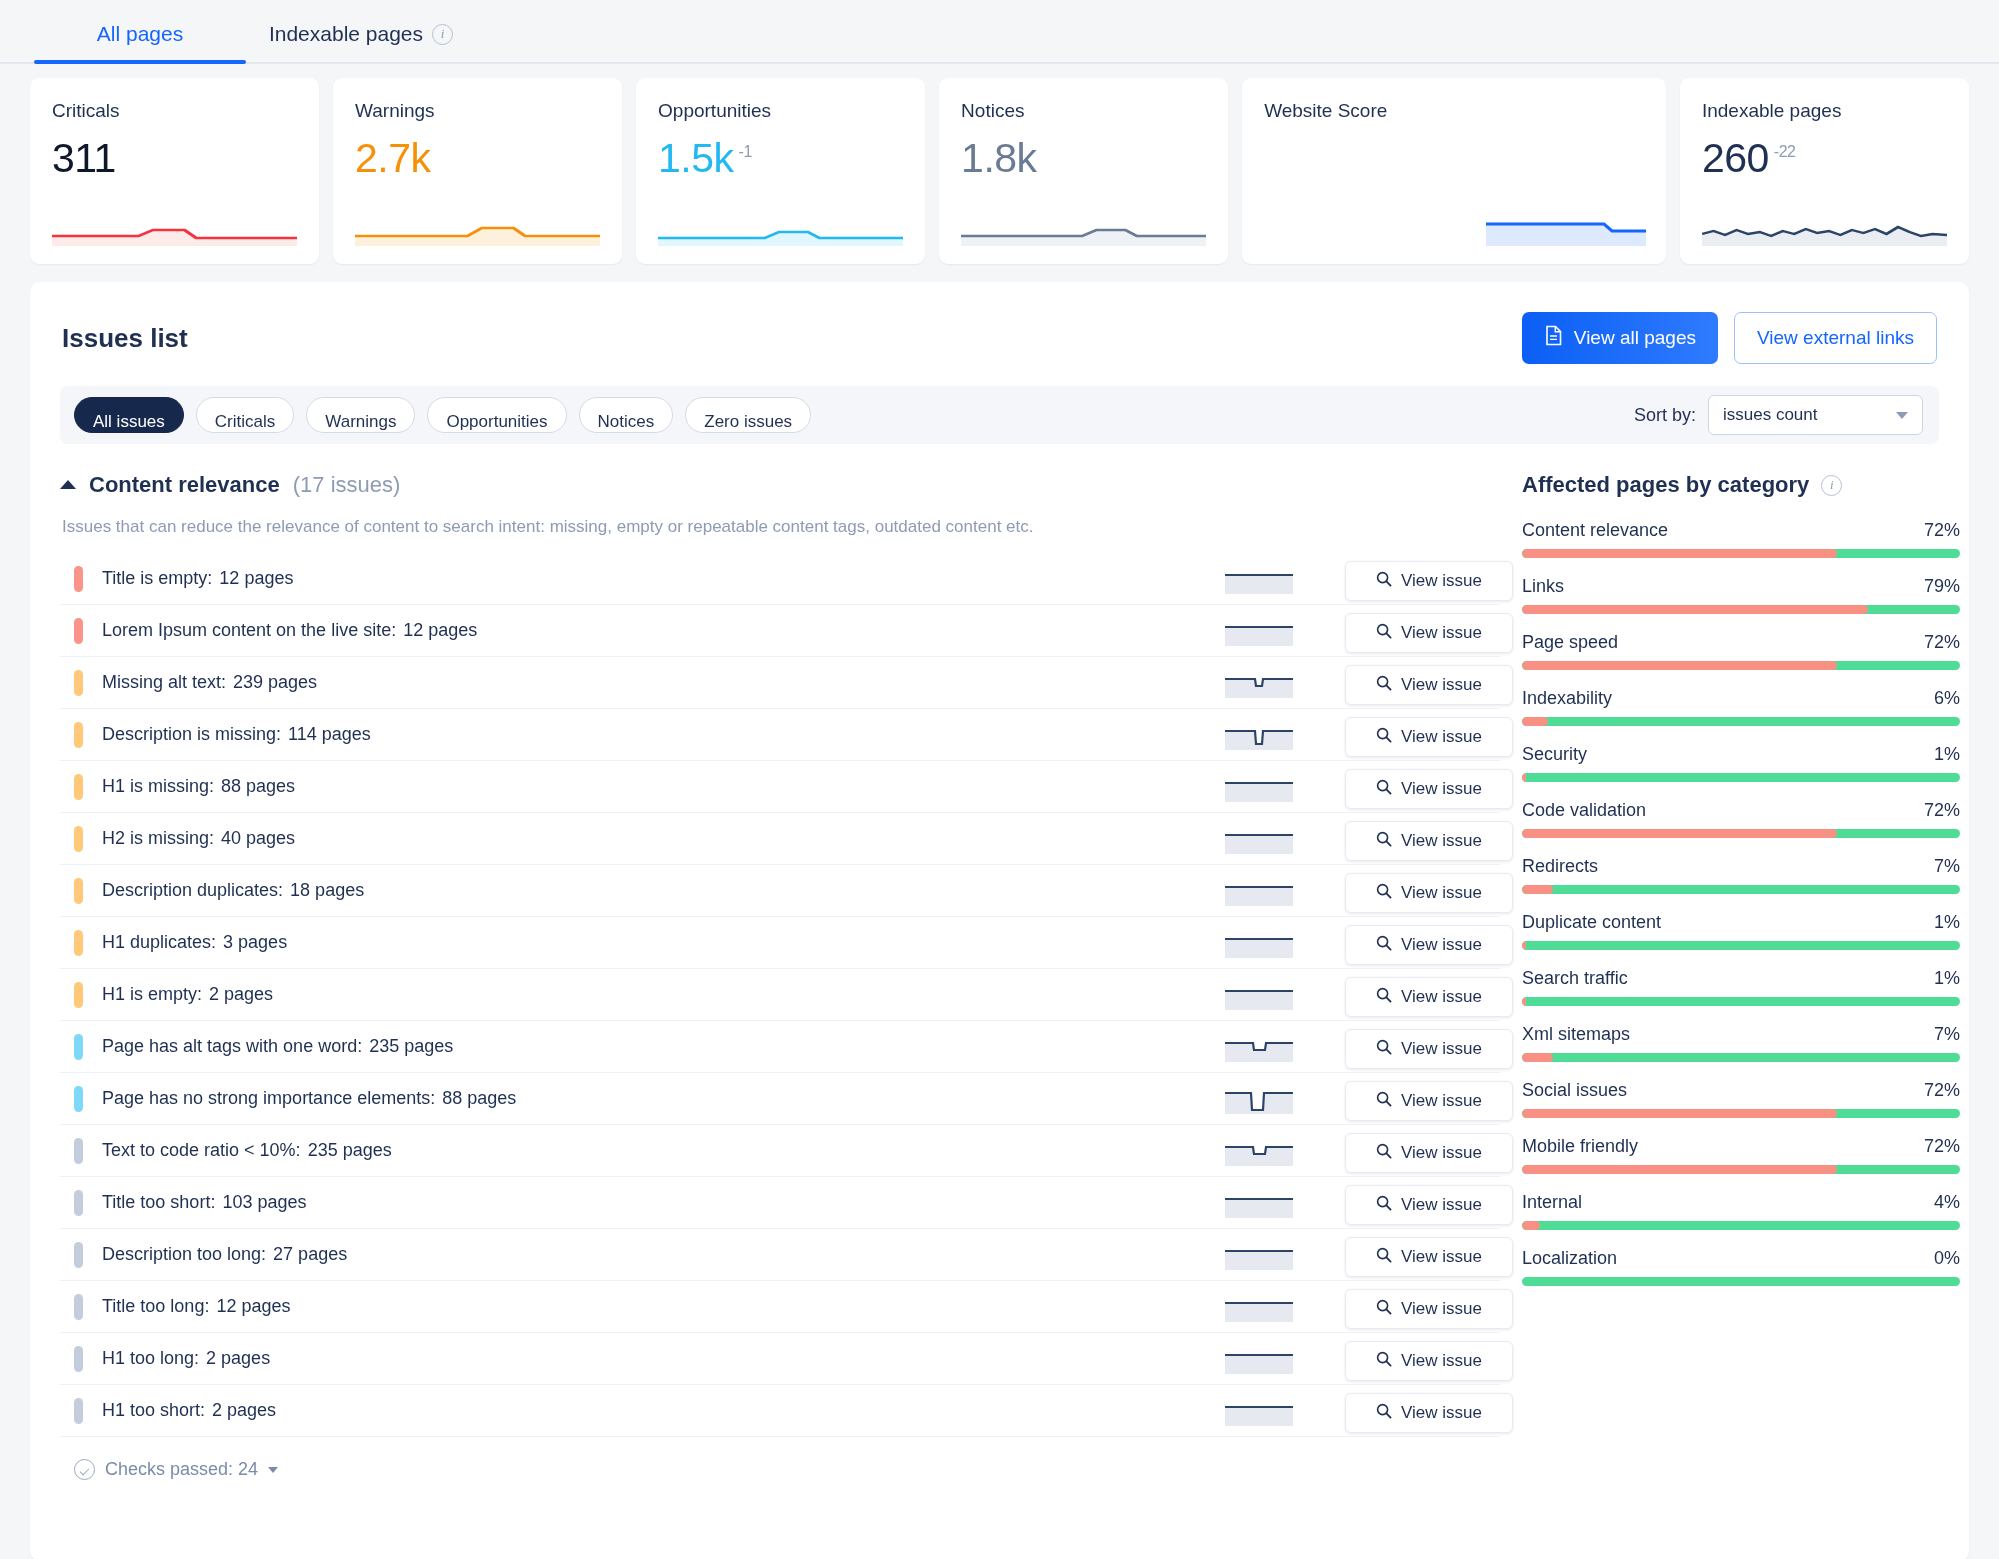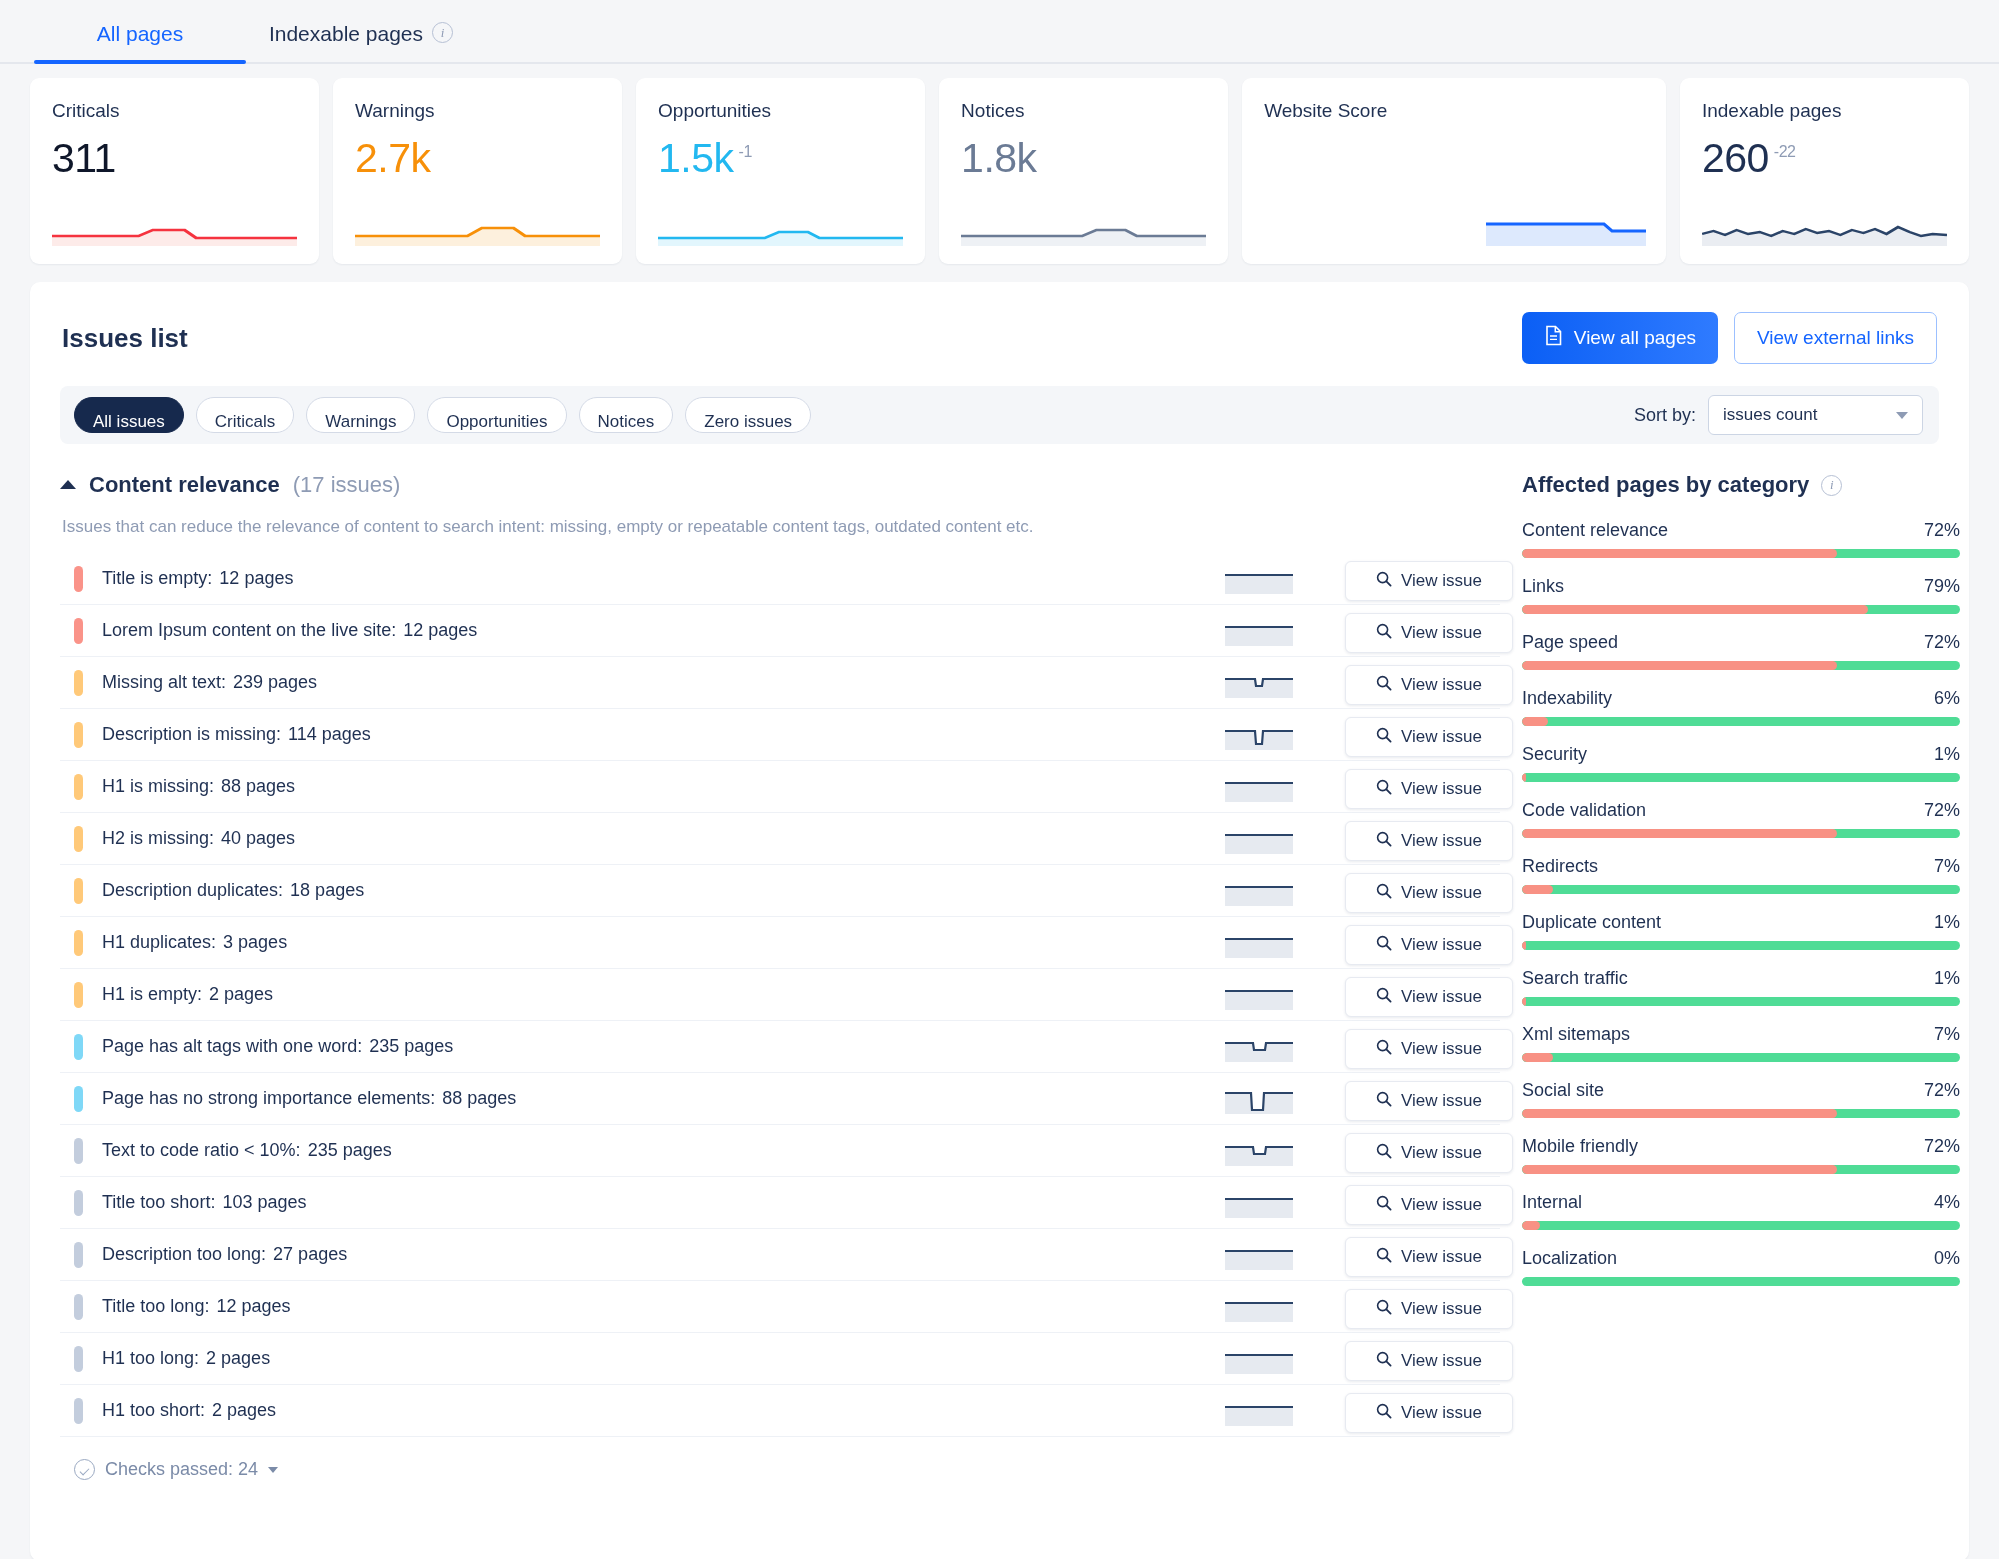--- a/index.html
+++ b/index.html
@@ -23,20 +23,21 @@
     position: relative;
   }
   .tab {
     font-size: 21px;
     padding: 0 0 16px 0;
     margin-right: 0;
     color: #1f3052;
     cursor: pointer;
     position: relative;
     display: flex;
+    align-items: center;
     gap: 9px;
   }
   .tab-0 { width: 212px; justify-content: center; color: #1565ff; }
   .tab-1 { width: 230px; justify-content: center; }
   .tab.active::after {
     content: "";
     position: absolute;
     left: 0; right: 0; bottom: -2px;
     height: 4px;
     background: #1565ff;
@@ -775,21 +776,21 @@
               <div class="cat-top">
                 <span class="cat-name">Xml sitemaps</span>
                 <span class="cat-pct">7%</span>
               </div>
               <div class="cat-bar" style="background:#4fdc96">
                 <span class="cat-bar-fill" style="width:7%;background:#f89184"></span>
               </div>
             </div>
             <div class="cat-item">
               <div class="cat-top">
-                <span class="cat-name">Social site</span>
+                <span class="cat-name">Social issues</span>
                 <span class="cat-pct">72%</span>
               </div>
               <div class="cat-bar" style="background:#4fdc96">
                 <span class="cat-bar-fill" style="width:72%;background:#f89184"></span>
               </div>
             </div>
             <div class="cat-item">
               <div class="cat-top">
                 <span class="cat-name">Mobile friendly</span>
                 <span class="cat-pct">72%</span>

